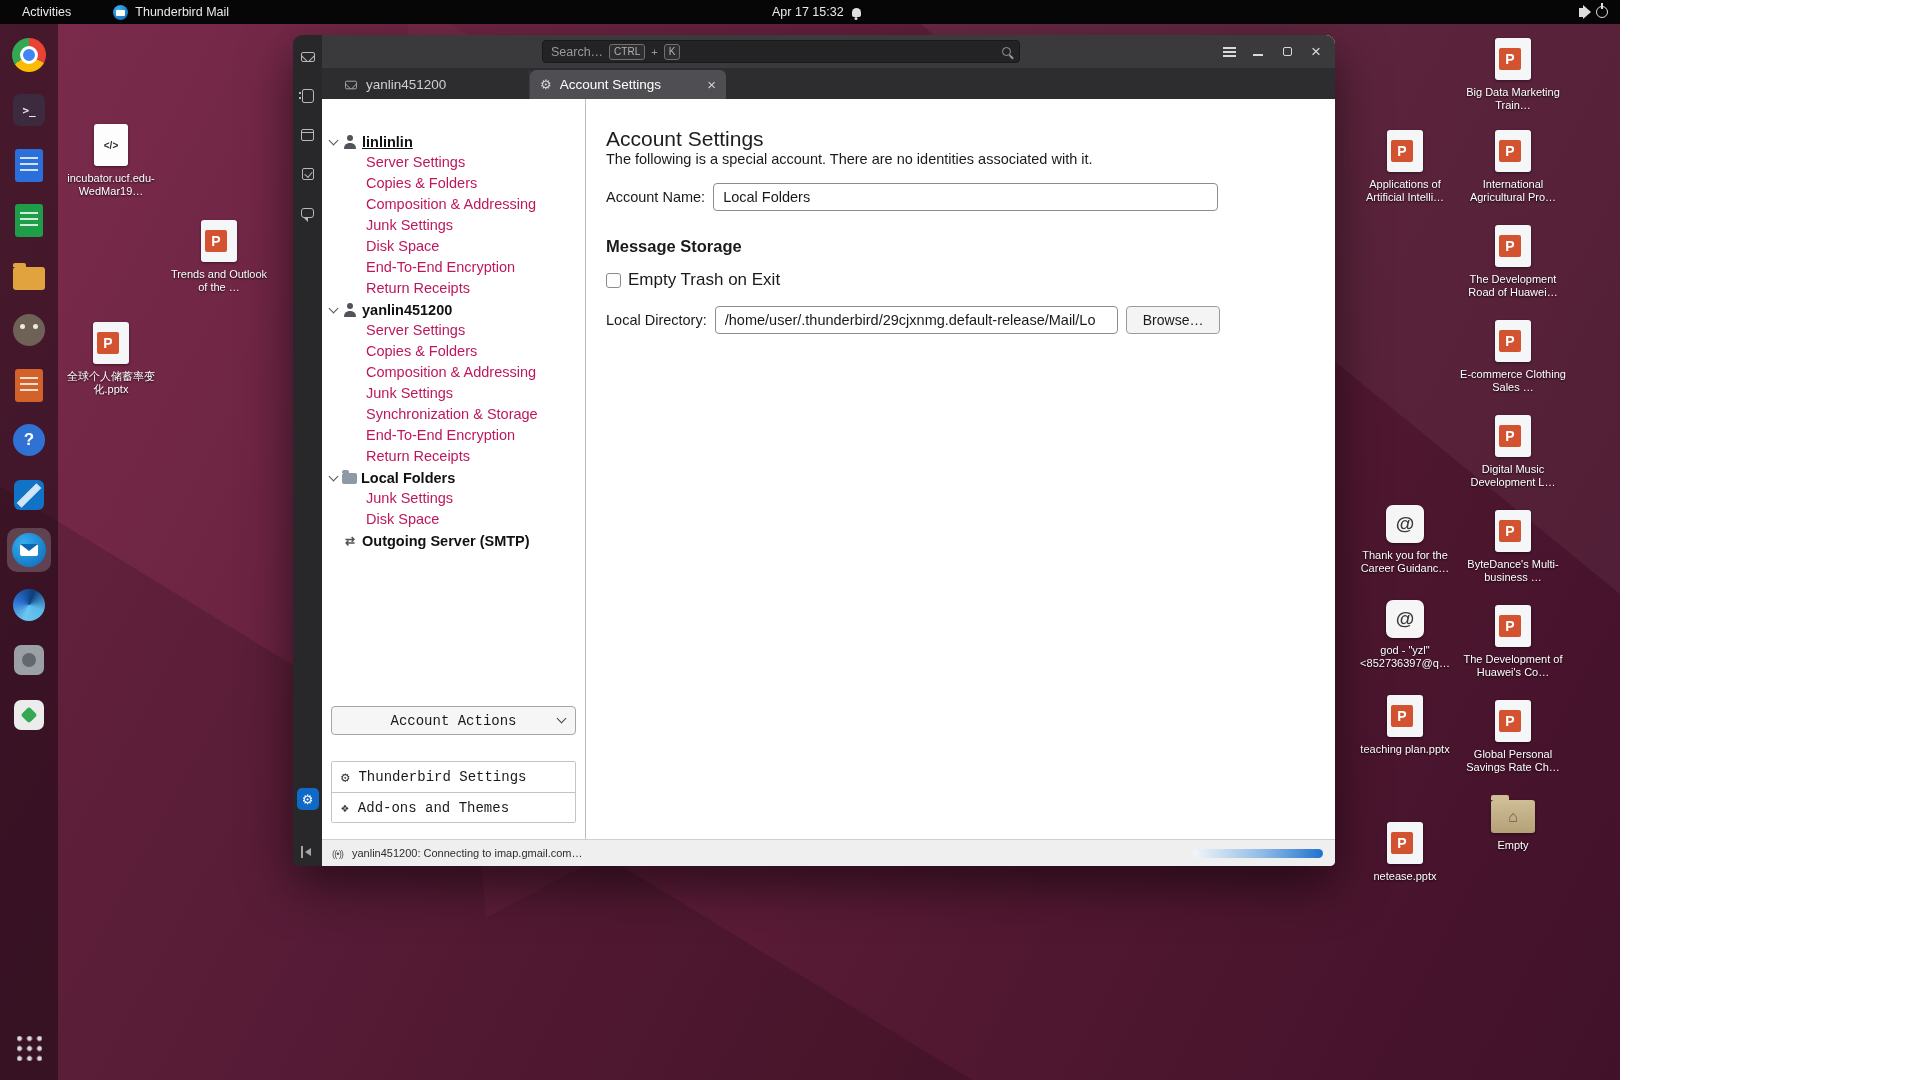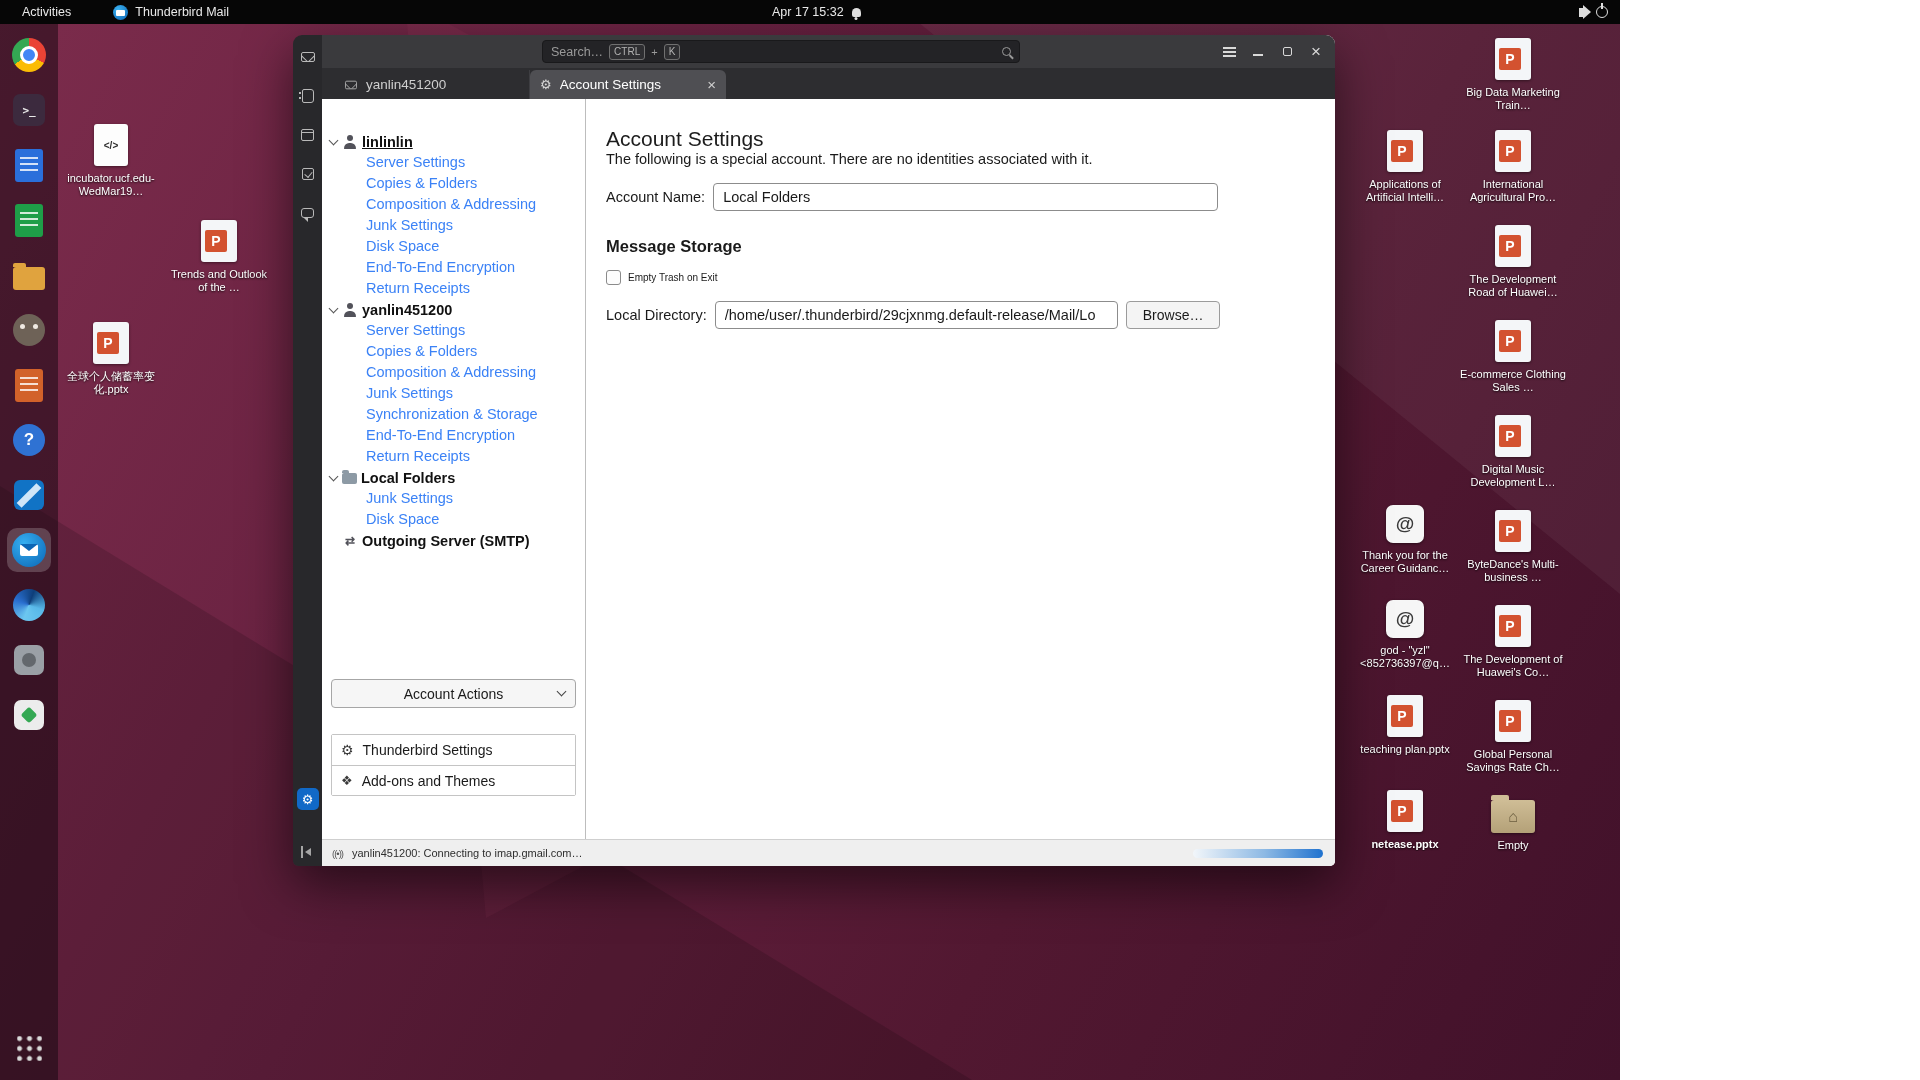--- a/index.html
+++ b/index.html
@@ -135,22 +135,22 @@
   .tree-acct { display:flex; align-items:center; height:21px; gap:4px; font-weight:700; color:#111; }
   .chev { width:7px; height:7px; border-right:1.6px solid #555; border-bottom:1.6px solid #555; transform:rotate(45deg); margin:-3px 1px 0 0; flex:0 0 auto; }
   .chev-hide { width:8px; flex:0 0 auto; }
   .person { width:16px; height:14px; position:relative; flex:0 0 auto; }
   .person::before { content:''; position:absolute; top:0; left:5px; width:6px; height:6px; border-radius:50%; background:#52525a; }
   .person::after { content:''; position:absolute; bottom:0; left:2px; width:12px; height:6px; border-radius:6px 6px 1px 1px; background:#52525a; }
   .fold { width:15px; height:11px; background:#8d9aa5; border-radius:2px; position:relative; margin-top:2px; flex:0 0 auto; }
   .fold::before { content:''; position:absolute; top:-3px; left:0; width:7px; height:3px; background:#8d9aa5; border-radius:2px 2px 0 0; }
   .smtpic { font-size:12px; color:#52525a; width:16px; text-align:center; flex:0 0 auto; }
   .name-underline { text-decoration:underline; }
-  .tree-sub { height:21px; line-height:21px; padding-left:36px; color:#3b82f6; white-space:nowrap; }
-  .sidebar-bottom { padding:0 9px 43px; }
+  .tree-sub { height:21px; line-height:21px; padding-left:36px; color:#be185d; white-space:nowrap; }
+  .sidebar-bottom { padding:0 9px 16px;font-family:Liberation Mono, monospace; }
   .account-actions { height:29px; border:1px solid #a6a6a6; border-radius:4px; background:#f6f6f6;
                      display:flex; align-items:center; justify-content:center; position:relative; font-size:14px; color:#1a1a1a; }
   .aa-chev { position:absolute; right:10px; width:7px; height:7px; border-right:1.6px solid #444; border-bottom:1.6px solid #444; transform:rotate(45deg); margin-top:-4px; }
   .settings-list { margin-top:26px; border:1px solid #c4c4c4; border-radius:2px; }
   .settings-row { height:30px; display:flex; align-items:center; gap:9px; padding:0 9px; font-size:14px; background:#fff; color:#1a1a1a; }
   .settings-row + .settings-row { border-top:1px solid #c4c4c4; }
   .row-gear { font-size:14px; color:#3a3a3a; }
   .row-puzzle { font-size:13px; color:#3a3a3a; }
 
   .splitter { width:1px; background:#bdbdbd; }
@@ -159,21 +159,21 @@
   .page-title { font-size:21px; font-weight:500; color:#1c1c1c; }
   .intro { font-size:14.5px; }
   .form-row { display:flex; align-items:center; margin-top:16px; gap:8px; }
   .form-label { font-size:14.5px; white-space:nowrap; }
   .text-input { height:28px; border:1px solid #8c8c8c; border-radius:4px; padding:0 9px; font-size:14.5px;
                 font-family:"Liberation Sans",sans-serif; color:#1a1a1a; background:#fff; }
   .input-name { width:505px; }
   .section-heading { font-size:16.5px; font-weight:700; margin-top:26px; }
   .check-row { display:flex; align-items:center; gap:7px; margin-top:14px; }
   .checkbox { width:15px; height:15px; border:1px solid #8b8b8b; border-radius:3px; background:#fdfdfd; flex:0 0 auto; }
-  .check-label { font-size:10px; }
+  .check-label { font-size:17px; }
   .select-box { width:166px; height:26px; border:1px solid #cbcbcb; border-radius:4px; background:#fdfdfd;
                 display:flex; align-items:center; padding:0 9px; color:#9c9c9c; font-size:14px; }
   .sel-chev { margin-left:auto; width:6px; height:6px; border-right:1.5px solid #b0b0b0; border-bottom:1.5px solid #b0b0b0; transform:rotate(45deg); margin-top:-3px; }
   .input-dir { width:403px; white-space:nowrap; overflow:hidden; text-overflow:clip; }
   .browse-btn { height:28px; border:1px solid #9b9b9b; border-radius:4px; background:#f4f4f4; padding:0 16px;
                 font-size:14px; font-family:"Liberation Sans",sans-serif; color:#1a1a1a; }
 
   .statusbar { height:27px; background:#efefef; border-top:1px solid #cfcfcf; display:flex; align-items:center; padding:0 10px; gap:9px; }
   .status-icon { font-size:9.5px; color:#555; letter-spacing:-1px; }
   .status-text { font-size:11px; color:#2e2e2e; }
@@ -271,21 +271,21 @@
     <span class="di-label">Thank you for the Career Guidanc…</span>
   </div>
   <div class="desk-cell" style="left:1352px; top:600px;">
     <span class="g-mail"></span>
     <span class="di-label">god - "yzl" &lt;852736397@q…</span>
   </div>
   <div class="desk-cell" style="left:1352px; top:695px;">
     <span class="g-ppt"></span>
     <span class="di-label">teaching plan.pptx</span>
   </div>
-  <div class="desk-cell" style="left:1352px; top:790px;font-weight:bold;">
+  <div class="desk-cell" style="left:1352px; top:822px;">
     <span class="g-ppt"></span>
     <span class="di-label">netease.pptx</span>
   </div>
 
   <div class="desk-cell" style="left:1460px; top:38px;">
     <span class="g-ppt"></span>
     <span class="di-label">Big Data Marketing Train…</span>
   </div>
   <div class="desk-cell" style="left:1460px; top:130px;">
     <span class="g-ppt"></span>

